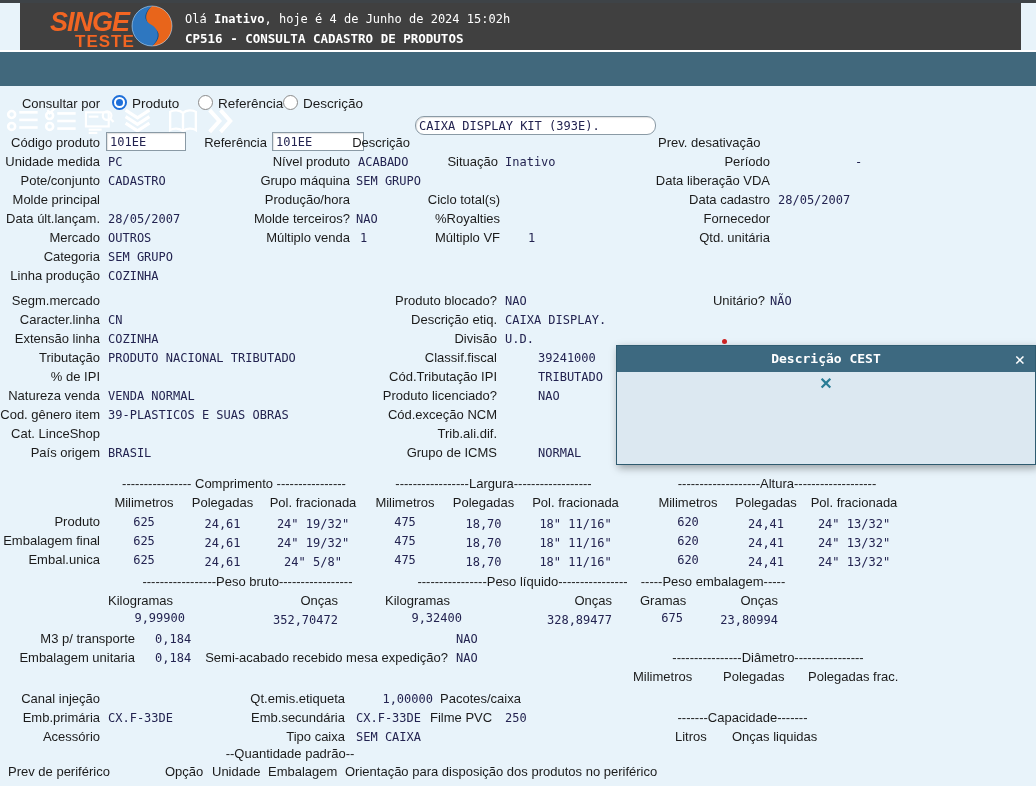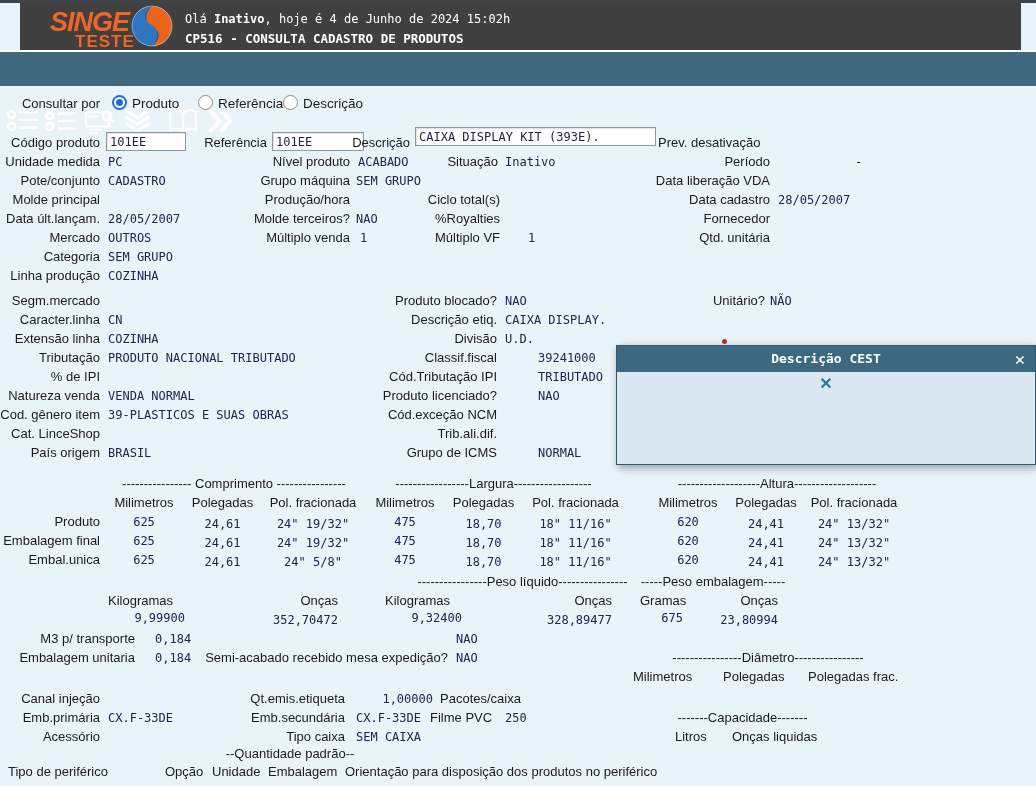--- a/index.html
+++ b/index.html
@@ -107,21 +107,21 @@
   <span class="L" style="left:8px;top:96px;width:92px">Consultar por</span>
   <span class="ropt" style="left:112px;top:95px"><span class="rb sel"></span><span>Produto</span></span>
   <span class="ropt" style="left:198px;top:95px"><span class="rb"></span><span>Referência</span></span>
   <span class="ropt" style="left:283px;top:95px"><span class="rb"></span><span>Descrição</span></span>
 
   <span class="L" style="left:8px;top:135px;width:92px">Código produto</span>
   <input class="inp" style="left: 106px; top: 132px; width: 72px;" value="101EE">
   <span class="L" style="left:195px;top:135px;width:72px">Referência</span>
   <input class="inp" style="left: 272px; top: 132px; width: 84px;" value="101EE">
   <span class="L" style="left:346px;top:135px;width:64px">Descrição</span>
-  <input class="inp" style="left: 415px; top: 127px; width: 233px;" value="CAIXA DISPLAY KIT (393E).">
+  <input class="inp" style="left: 415px; top: 116px; width: 233px; border-radius: 9px;" value="CAIXA DISPLAY KIT (393E).">
   <span class="P" style="left:658px;top:135px">Prev. desativação</span>
 
   <span class="L" style="left:0;top:154px;width:100px">Unidade medida</span>
   <span class="V" style="left:108px;top:155px">PC</span>
   <span class="L" style="left:250px;top:154px;width:100px">Nível produto</span>
   <span class="V" style="left:358px;top:155px">ACABADO</span>
   <span class="L" style="left:430px;top:154px;width:68px">Situação</span>
   <span class="V" style="left:505px;top:155px">Inativo</span>
   <span class="L" style="left:600px;top:154px;width:170px">Período</span>
   <span class="V" style="left:855px;top:155px">-</span>
@@ -249,20 +249,21 @@
   <span class="Vc" style="left:105px;top:553px;width:78px">625</span>
   <span class="Vc" style="left:185px;top:555px;width:75px">24,61</span>
   <span class="Vc" style="left:262px;top:555px;width:102px">24" 5/8"</span>
   <span class="Vc" style="left:366px;top:553px;width:78px">475</span>
   <span class="Vc" style="left:446px;top:555px;width:75px">18,70</span>
   <span class="Vc" style="left:523px;top:555px;width:105px">18" 11/16"</span>
   <span class="Vc" style="left:648px;top:553px;width:80px">620</span>
   <span class="Vc" style="left:730px;top:555px;width:72px">24,41</span>
   <span class="Vc" style="left:804px;top:555px;width:100px">24" 13/32"</span>
 
+  <span class="H" style="left:105px;top:574px;width:285px">-----------------Peso bruto-----------------</span>
   <span class="H" style="left:385px;top:574px;width:275px">----------------Peso líquido----------------</span>
   <span class="H" style="left:633px;top:574px;width:160px">-----Peso embalagem-----</span>
 
   <span class="P" style="left:108px;top:593px">Kilogramas</span>
   <span class="L" style="left:185px;top:593px;width:153px">Onças</span>
   <span class="P" style="left:385px;top:593px">Kilogramas</span>
   <span class="L" style="left:462px;top:593px;width:150px">Onças</span>
   <span class="P" style="left:640px;top:593px">Gramas</span>
   <span class="L" style="left:683px;top:593px;width:95px">Onças</span>
 
@@ -300,19 +301,19 @@
   <span class="V" style="left:505px;top:711px">250</span>
   <span class="H" style="left:660px;top:710px;width:165px">-------Capacidade-------</span>
 
   <span class="L" style="left:0;top:729px;width:100px">Acessório</span>
   <span class="L" style="left:240px;top:729px;width:105px">Tipo caixa</span>
   <span class="V" style="left:356px;top:730px">SEM CAIXA</span>
   <span class="P" style="left:675px;top:729px">Litros</span>
   <span class="P" style="left:732px;top:729px">Onças liquidas</span>
 
   <span class="H" style="left:215px;top:746px;width:150px">--Quantidade padrão--</span>
-  <span class="P" style="left:8px;top:764px">Tipo de periférico</span>
+  <span class="P" style="left:8px;top:764px">Prev de periférico</span>
   <span class="P" style="left:165px;top:764px">Opção</span>
   <span class="P" style="left:212px;top:764px">Unidade</span>
   <span class="P" style="left:268px;top:764px">Embalagem</span>
   <span class="P" style="left:345px;top:764px">Orientação para disposição dos produtos no periférico</span>
 
 </div>
 
 </body></html>

